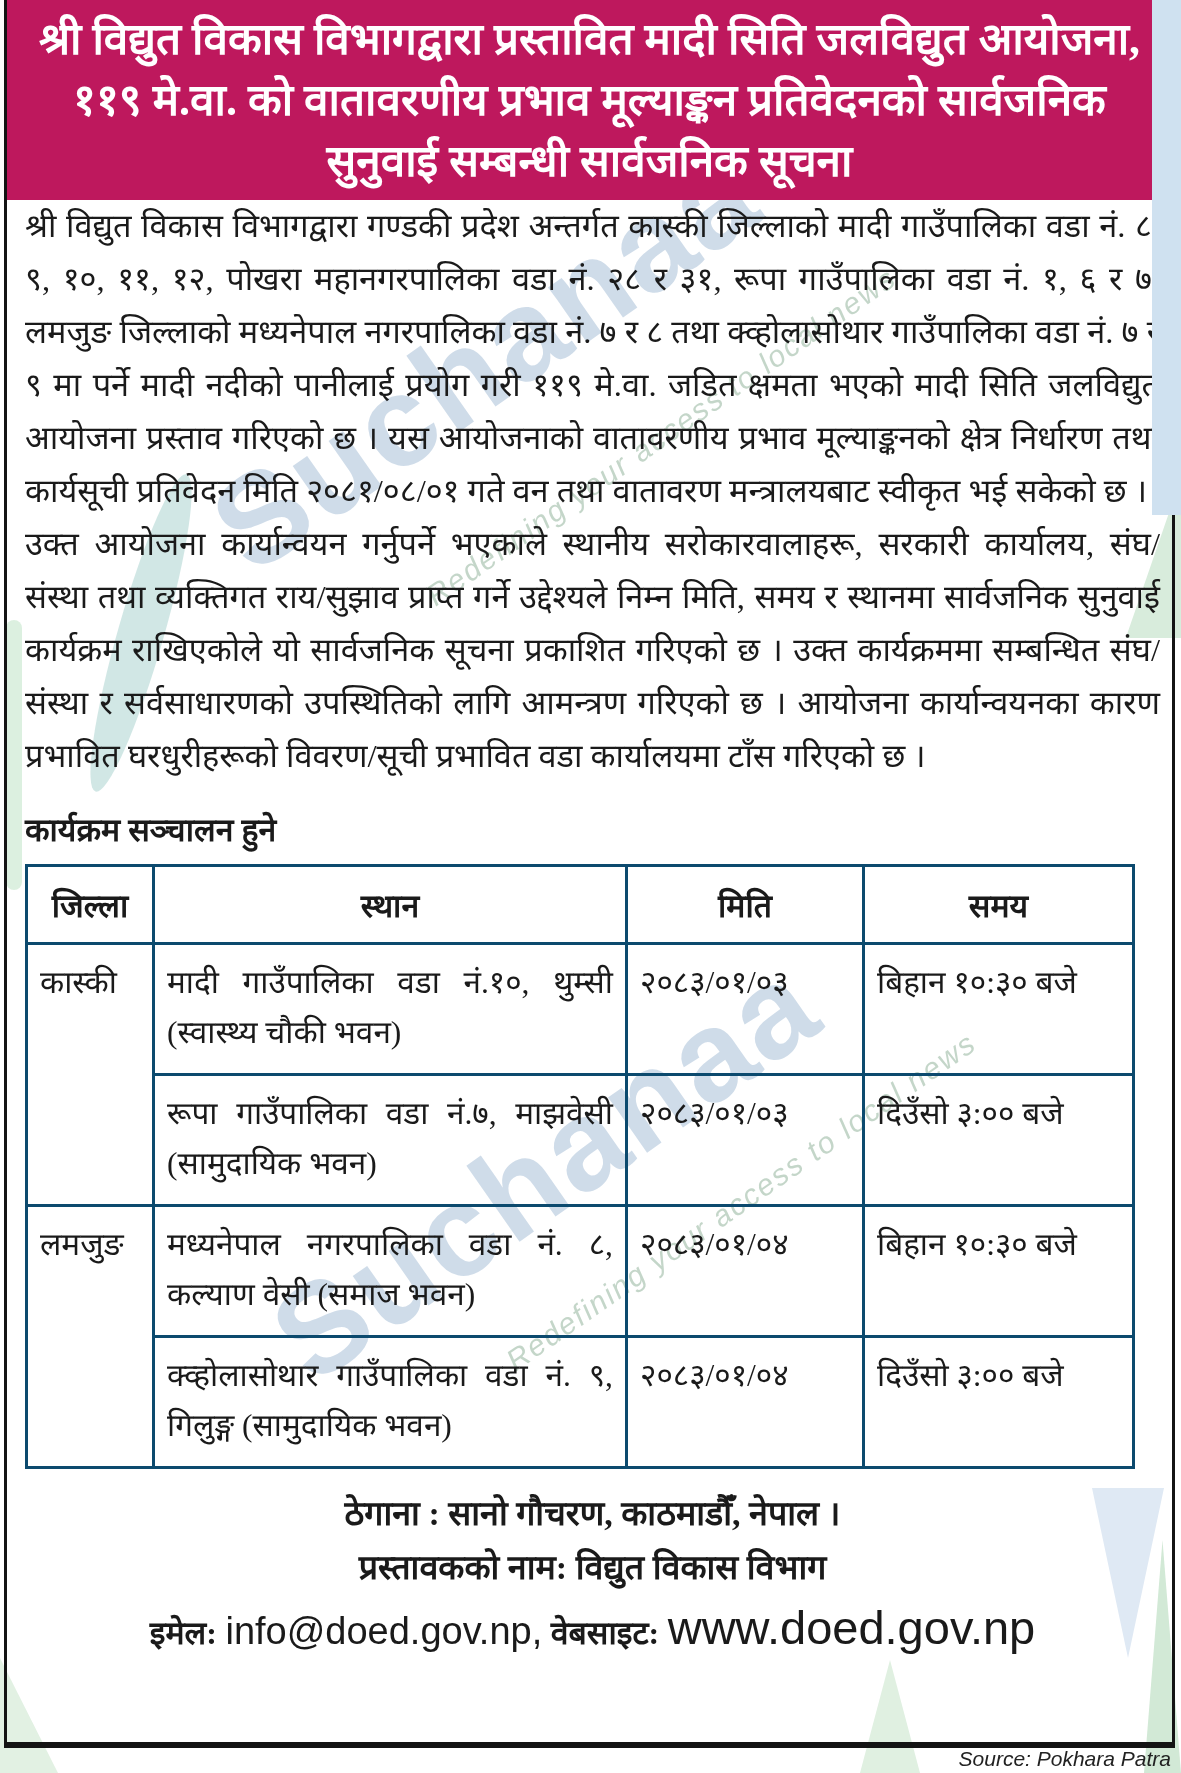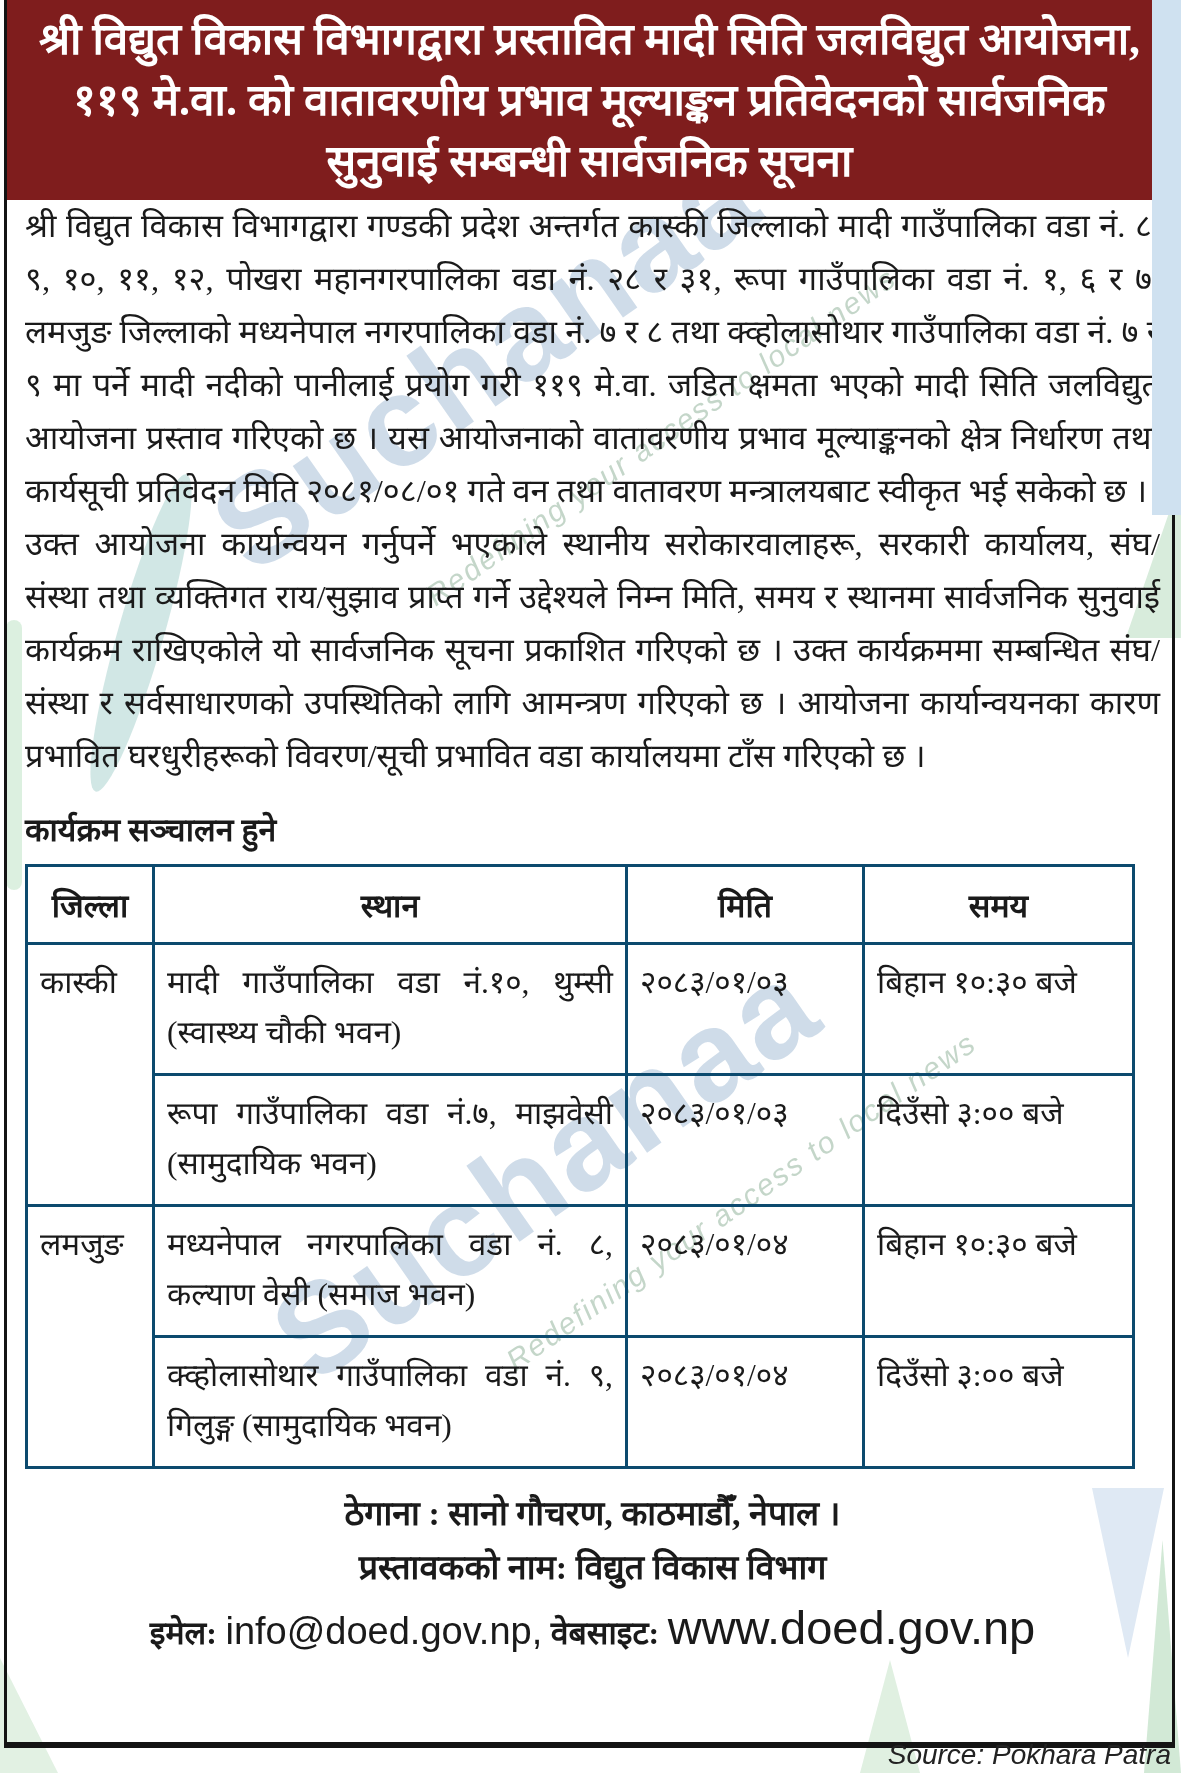--- a/index.html
+++ b/index.html
@@ -46,21 +46,21 @@
 
   
   .notice {
     position:absolute; left:4px; top:0;
     width:1171px; height:1748px;
     box-sizing:border-box;
     border:3px solid #141414; border-top:none; border-bottom-width:6px;
     z-index:1;
   }
   .band {
-    background:#7f1d1d;
+    background:#be185d;
     color:#ffffff;
     height:200px;
     display:flex; flex-direction:column; justify-content:center;
     text-align:center;
     font-weight:bold; font-size:44px; line-height:61px;
   }
   .content { padding:0 12px 0 18px; position:relative; }
   .pub-date { text-align:center; font-weight:bold; font-size:31px; margin:16px 0 8px 0; }
   .para { font-size:32.5px; line-height:53px; text-align:justify; margin:0; }
   .section-title { font-weight:bold; font-size:32px; margin:24px 0 14px 0; }
@@ -85,21 +85,21 @@
   .footer-line { font-size:34px; line-height:54px; }
   .phone-line { font-size:33px; }
   .email-line { margin-top:6px; }
   .dev-label { font-weight:bold; font-size:32px; }
   .latin-email { font-family:"Liberation Sans","DejaVu Sans",sans-serif; font-weight:normal; font-size:38px; }
   .latin-web { font-family:"Liberation Sans","DejaVu Sans",sans-serif; font-weight:normal; font-size:47px; }
 
   .source-credit {
     position:absolute; right:10px; bottom:2px;
     font-family:"Liberation Sans","DejaVu Sans",sans-serif;
-    font-style:italic; font-size:28px; color:#222;
+    font-style:italic; font-size:21px; color:#222;
     z-index:3;
   }
 </style>
 </head>
 <body>
 
 <div class="page">
 
   <div class="decor wm-brand" style="left:185px; top:480px;">Suchanaa</div>
   <div class="decor wm-tag" style="left:420px; top:585px;">Redefining your access to local news</div>

